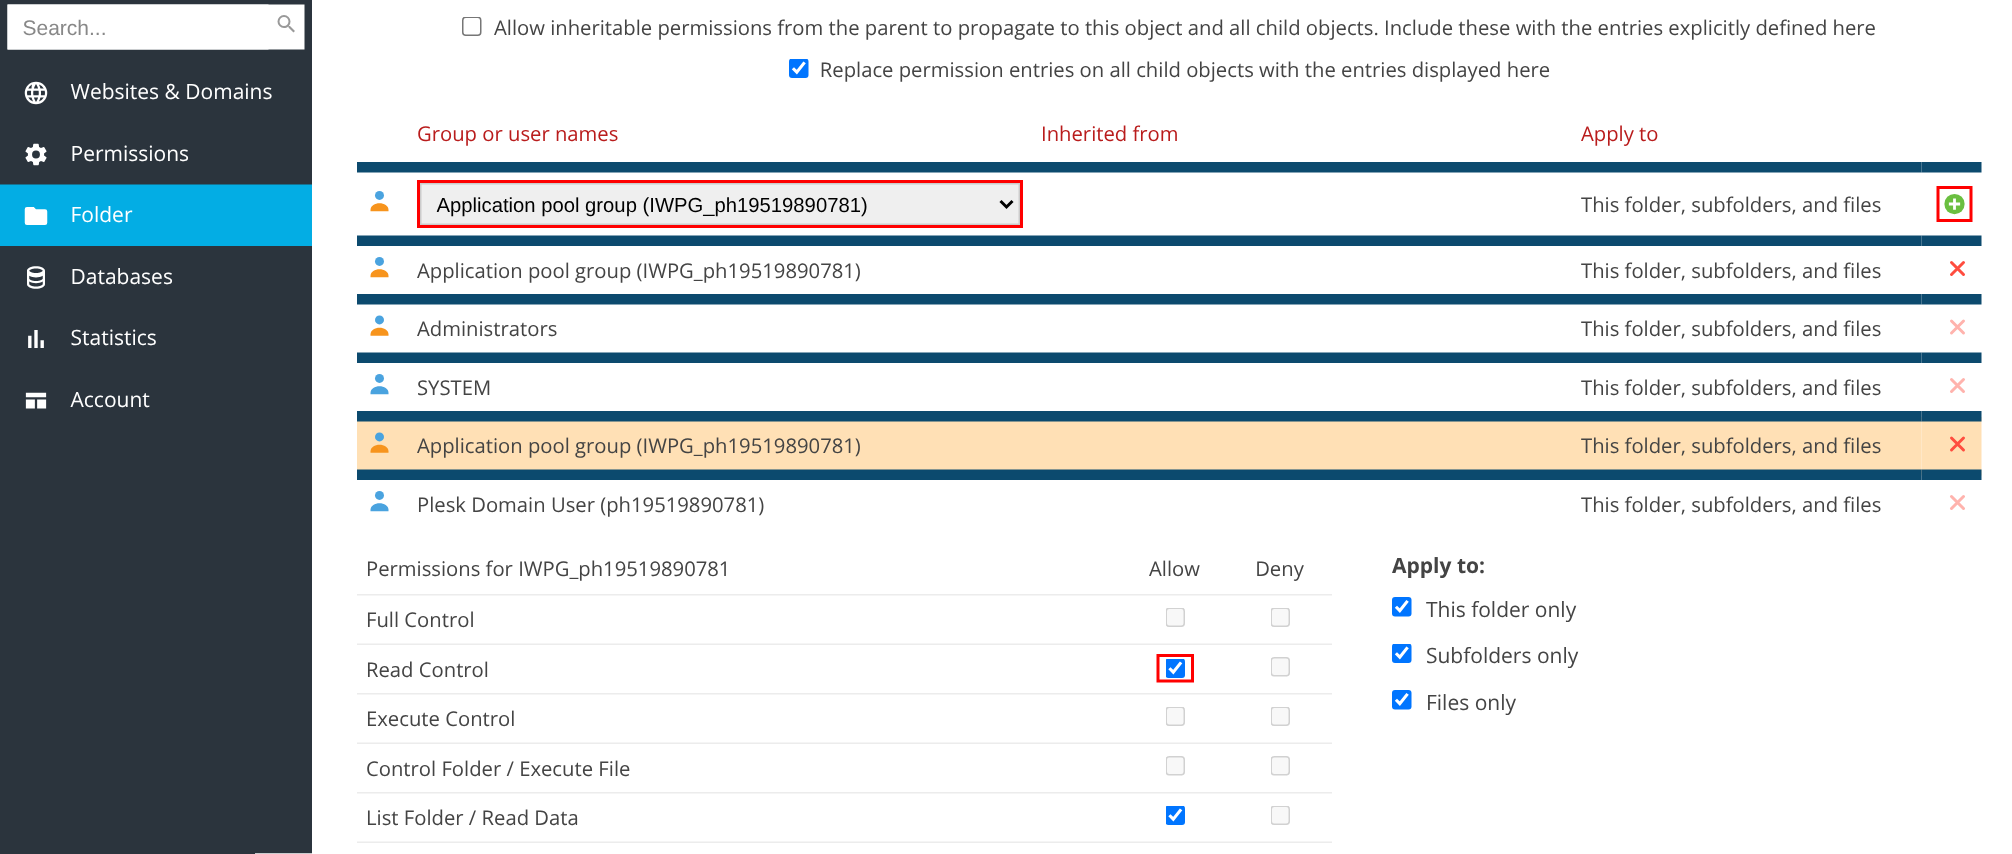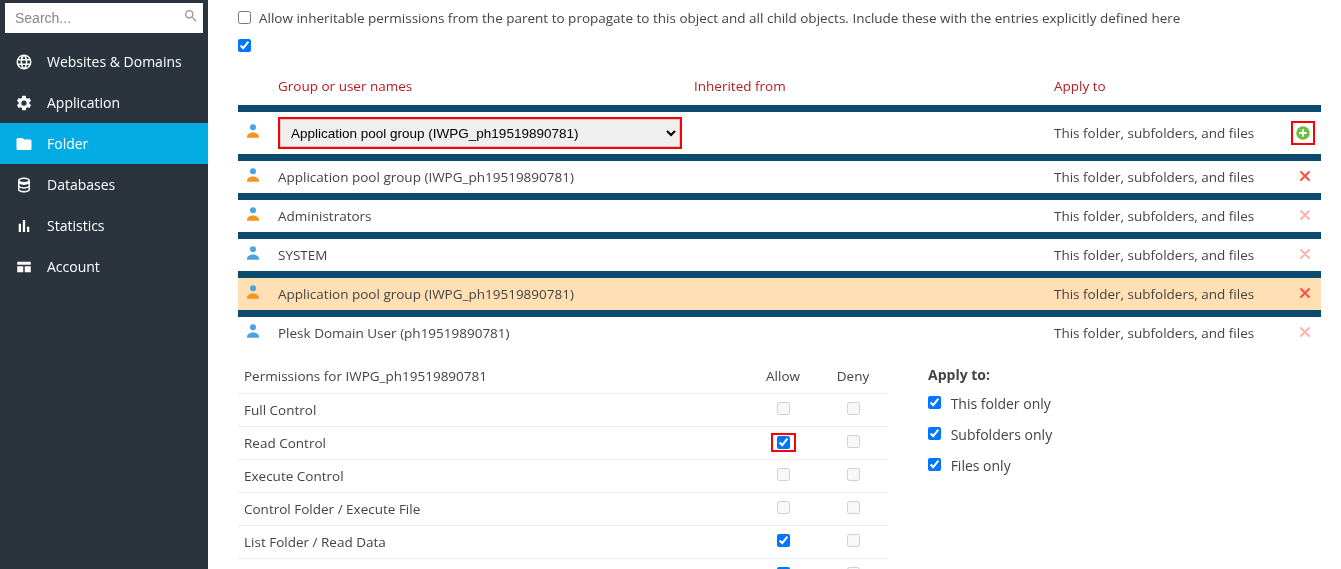--- a/index.html
+++ b/index.html
@@ -9,21 +9,21 @@
 .search-wrap { padding: 0 5px 8px 5px; }
 .search-box { background: #fff; display: flex; align-items: center; height: 30px; border-radius: 0; }
 .search-box input { border: none; outline: none; padding: 0 10px; font-size: 14px; width: 100%; height: 100%; color: #701a75; }
 .search-box input::placeholder { color: #888; }
 .search-icon { width: 28px; text-align:center; color: #999; }
 .nav-item { display: flex; align-items: center; height: 41px; padding: 0 15px; color: #fff; font-size: 14px; cursor: pointer; }
 .nav-item.active { background: #03ade4; }
 .nav-icon { width: 22px; margin-right: 10px; display:inline-flex; }
 .nav-icon svg { width:18px; height:18px; fill:#fff; }
 .content { flex: 1; padding: 6px 20px 20px 30px; overflow: auto; }
-.chk-line { display: flex; align-items: start; padding: 3px 0 7px 0; color: #444; font-size:13.5px; }
+.chk-line { display: flex; align-items: start; padding: 3px 0 7px 0; color: #444; font-size:13.5px;justify-content:center; }
 .chk-line input { margin-right: 8px; margin-top: 2px;}
 .table1 { width: 100%; border-collapse: collapse; margin-top: 8px; }
 .table1 th { text-align: left; font-weight: normal; color: #b91c1c; padding: 10px 6px; font-size:13.5px; }
 .table1 td { padding: 5px 6px; border-top: 7px solid #0c4a6e; font-size:13.5px; vertical-align: middle; }
 .row-hl td { background: #ffe0b5; }
 .user-ic { display:inline-block; width:22px; vertical-align:middle; }
 .user-ic svg { width:18px; height:18px; }
 .select-wrap { display:inline-block; border: 2px solid #ff0000; padding:0; }
 .select-wrap select { width: 400px; height: 28px; border: 1px solid #ccc; background:#efefef; font-size:13.5px; padding:0 6px; }
 .add-btn, .del-btn { width:20px; height:20px; display:inline-flex; align-items:center; justify-content:center; }
@@ -65,21 +65,21 @@
             </svg>
           </span>
           <span>Websites &amp; Domains</span>
         </div>
         <div class="nav-item">
           <span class="nav-icon">
             <svg viewBox="0 0 24 24">
               <path d="M19.14 12.94a7.49 7.49 0 000-1.88l2.03-1.58a.5.5 0 00.12-.64l-1.92-3.32a.5.5 0 00-.6-.22l-2.39.96a7.03 7.03 0 00-1.62-.94l-.36-2.54a.5.5 0 00-.5-.42h-3.84a.5.5 0 00-.5.42l-.36 2.54c-.58.24-1.12.55-1.62.94l-2.39-.96a.5.5 0 00-.6.22L2.71 8.84a.5.5 0 00.12.64l2.03 1.58a7.49 7.49 0 000 1.88l-2.03 1.58a.5.5 0 00-.12.64l1.92 3.32c.13.22.39.31.6.22l2.39-.96c.5.39 1.04.7 1.62.94l.36 2.54c.4.24.25.42.5.42h3.84c.25 0 .46-.18.5-.42l.36-2.54c.58-.24 1.12-.55 1.62-.94l2.39.96c.21.09.47 0 .6-.22l1.92-3.32a.5.5 0 00-.12-.64l-2.03-1.58zM12 15.5A3.5 3.5 0 1112 8.5a3.5 3.5 0 010 7z"></path>
             </svg>
           </span>
-          <span>Application</span>
+          <span>Permissions</span>
         </div>
         <div class="nav-item active">
           <span class="nav-icon">
             <svg viewBox="0 0 24 24">
               <path d="M10 4H4a2 2 0 00-2 2v12a2 2 0 002 2h16a2 2 0 002-2V8a2 2 0 00-2-2h-8l-2-2z"></path>
             </svg>
           </span>
           <span>Folder</span>
         </div>
         <div class="nav-item">
@@ -109,20 +109,21 @@
       </div>
   </div>
 
   <div class="content">
     <div class="chk-line">
       <input type="checkbox" id="cb1" style="">
       <label for="cb1">Allow inheritable permissions from the parent to propagate to this object and all child objects. Include these with the entries explicitly defined here</label>
     </div>
     <div class="chk-line">
       <input type="checkbox" id="cb2" checked="" style="">
+      <label for="cb2">Replace permission entries on all child objects with the entries displayed here</label>
     </div>
 
     <table class="table1">
       <thead>
         <tr>
           <th style="width:30px;"></th>
           <th style="width:410px;">Group or user names</th>
           <th style="width:360px;">Inherited from</th>
           <th>Apply to</th>
           <th style="width:40px;"></th>

